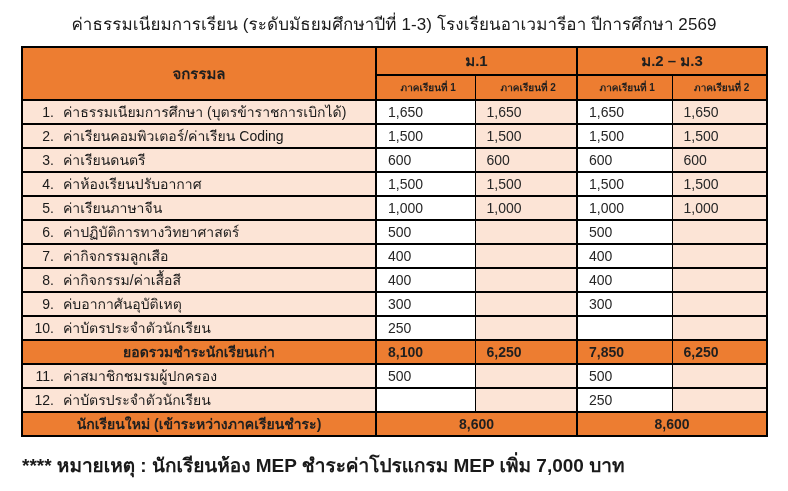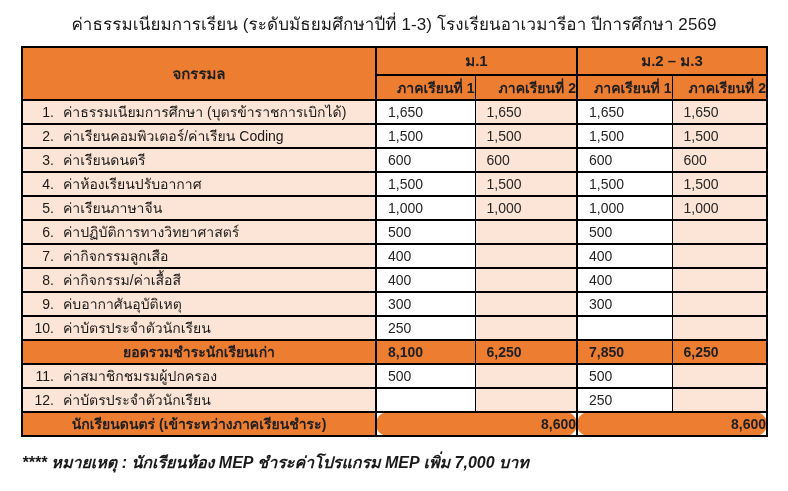--- a/index.html
+++ b/index.html
@@ -33,42 +33,41 @@
     white-space: nowrap;
     vertical-align: middle;
   }
   .bL { border-left-width: 2px; }
   thead th {
     background: var(--orange, #ED7D31);
     font-weight: bold;
     color: #1f1f1f;
   }
   tr.h1 th { height: 26px; font-size: 15px; text-align: center; }
-  tr.h2 th { height: 23px; font-size: 14px; text-align: right; padding-left: 5px; }
+  tr.h2 th { height: 23px; font-size: 10px; text-align: center; padding-left: 5px; }
   th.items { font-size: 15px; text-align: center; }
   tbody td { height: 22px; font-size: 14px; }
   td.item-cell { background: var(--peach, #FCE4D6); margin-top: 20px; }
   td.item-cell .num { display: inline-block; width: 31px; text-align: right; }
   td.item-cell .lab { padding-left: 9px; }
   td.val { text-align: left; padding-right: 7px; color: #262626; padding-left: 11px; }
   td.sem1 { background: #ffffff; }
   td.sem2 { background: var(--peach, #FCE4D6); }
   tr.sum td {
     background: var(--orange, #ED7D31);
     font-weight: bold;
     color: #1f1f1f;
     margin-left: 16px;
   }
   tr.sum td.sum-label { text-align: center; }
-  tr.sum td.merged-val { text-align: right; padding-right: 0; border-radius: 12px; }
+  tr.sum td.merged-val { text-align: center; padding-right: 0; }
   .footnote {
     font-weight: bold;
-    font-size: 16px;
+    font-size: 19px;
     margin: 13px 0 0 22px;
-    font-style: italic;
   }
 </style>
 </head>
 <body>
 
 <div class="title">ค่าธรรมเนียมการเรียน (ระดับมัธยมศึกษาปีที่ 1-3) โรงเรียนอาเวมารีอา ปีการศึกษา 2569</div>
 
 <table class="fee">
   <colgroup>
     <col style="width:354px">
@@ -176,20 +175,20 @@
         <td class="val sem2"></td>
       </tr>
       <tr>
         <td class="item-cell"><span class="num">12.</span><span class="lab">ค่าบัตรประจำตัวนักเรียน</span></td>
         <td class="val sem1 bL"></td>
         <td class="val sem2"></td>
         <td class="val sem1 bL">250</td>
         <td class="val sem2"></td>
       </tr>
       <tr class="sum">
-        <td class="sum-label">นักเรียนดนตร่ (เข้าระหว่างภาคเรียนชำระ)</td>
+        <td class="sum-label">นักเรียนใหม่ (เข้าระหว่างภาคเรียนชำระ)</td>
         <td class="merged-val bL" colspan="2">8,600</td>
         <td class="merged-val bL" colspan="2">8,600</td>
       </tr>
     </tbody>
 </table>
 
 <div class="footnote">**** หมายเหตุ : นักเรียนห้อง MEP ชำระค่าโปรแกรม MEP เพิ่ม 7,000 บาท</div>
 
 </body></html>

